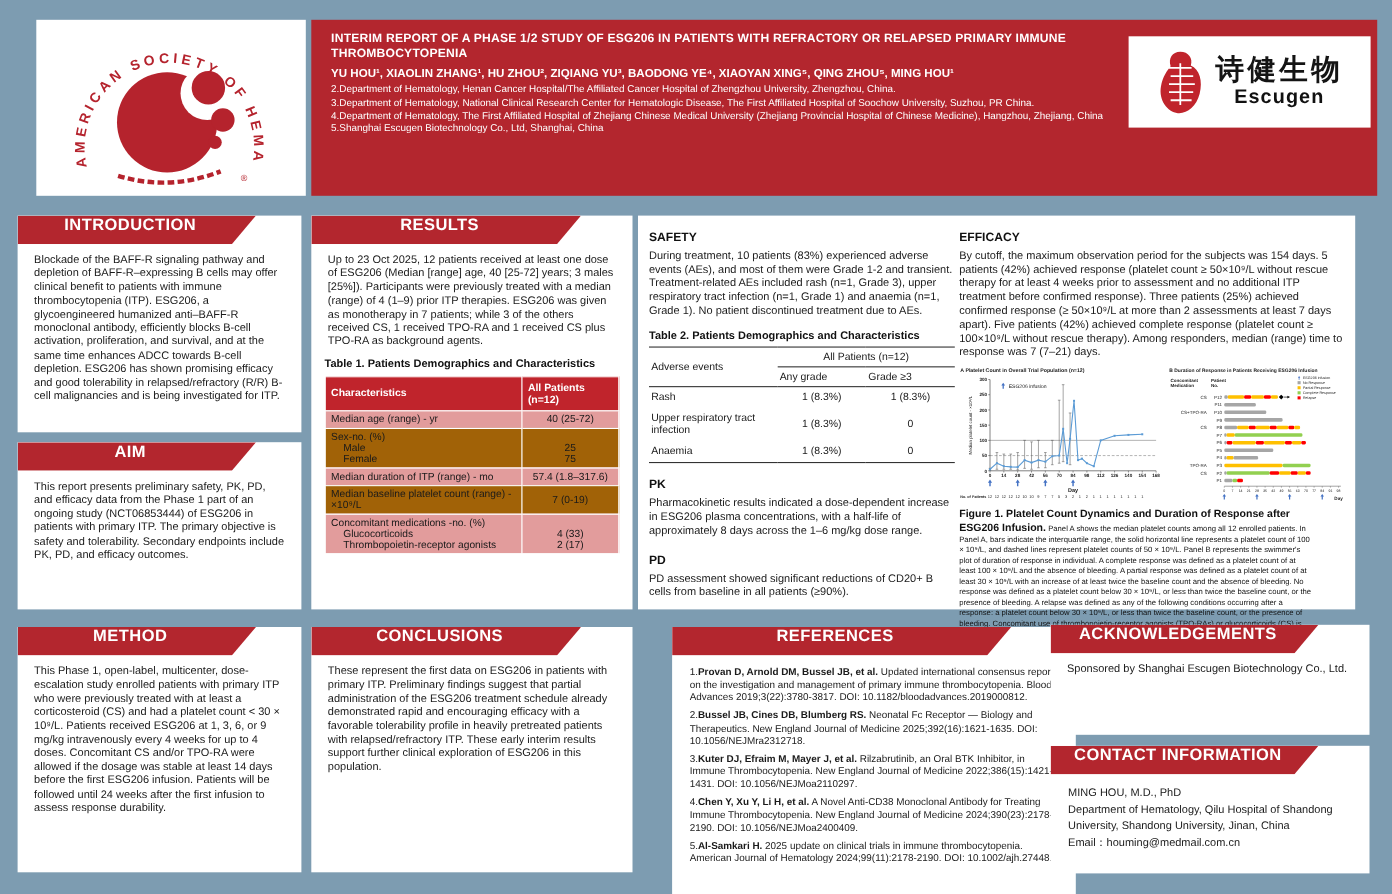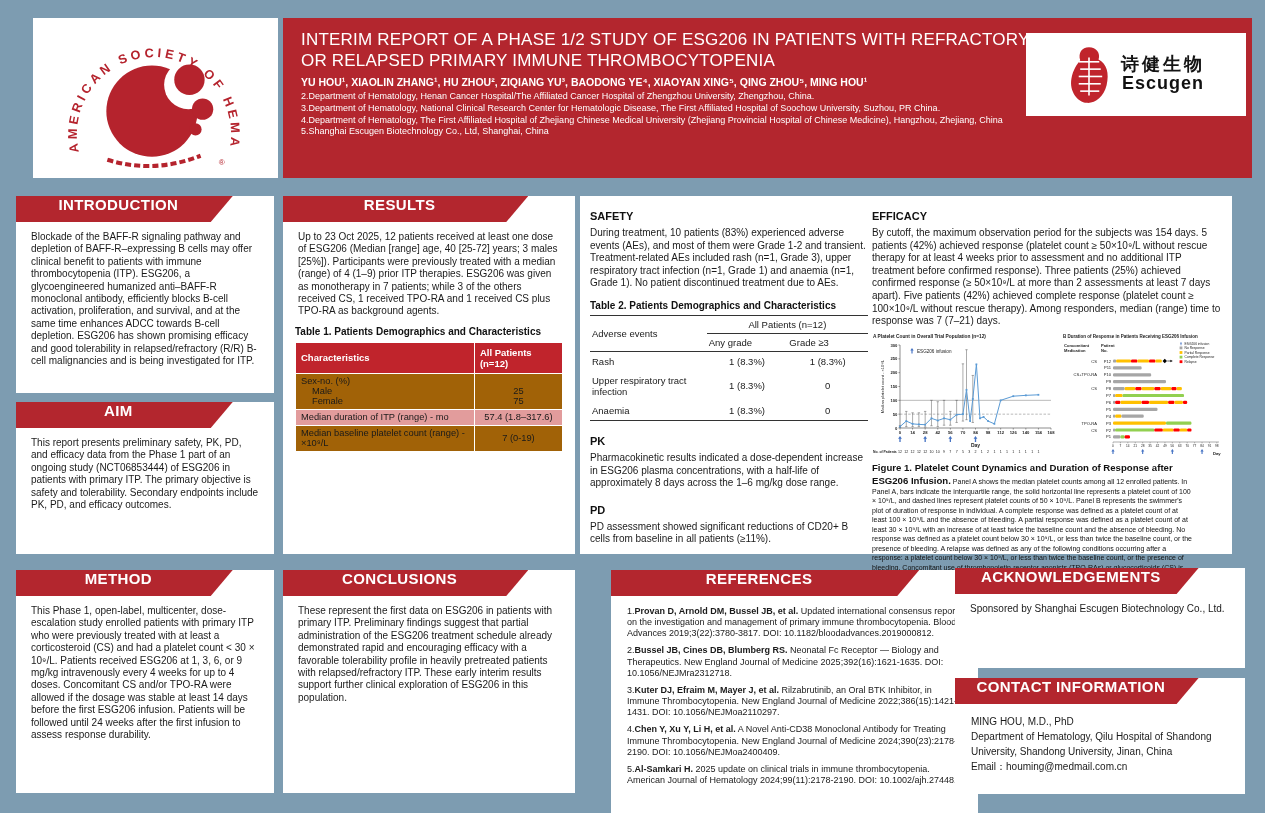--- a/index.html
+++ b/index.html
@@ -2,25 +2,25 @@
 <html><head>
 <meta charset="utf-8">
 <style>
   html,body{margin:0;padding:0;}
   body{width:1265px;height:813px;background:#7d9cb1;font-family:"Liberation Sans",sans-serif;position:relative;overflow:hidden;}
   .poster{position:absolute;inset:0;}
 
   
   .ash-box{position:absolute;left:33px;top:18px;width:245px;height:160px;background:#fff;display:flex;align-items:center;justify-content:center;}
   .header{position:absolute;left:283px;top:18px;width:969px;height:160px;background:#b3262e;color:#fff;box-sizing:border-box;padding:11px 0 0 18px;}
-  .title{font-weight:normal;font-size:17px;line-height:1.24;width:732px;letter-spacing:.2px;}
+  .title{font-weight:bold;font-size:11px;line-height:1.24;width:732px;letter-spacing:.2px;}
   .authors{font-weight:bold;font-size:10.5px;margin-top:5px;}
   .affiliations{font-size:9px;line-height:1.3;margin-top:3px;width:945px;}
   .escugen-box{position:absolute;top:15px;right:6px;width:220px;height:83px;background:#fff;display:flex;align-items:center;justify-content:center;gap:10px;}
-  .escugen-cn{font-size:18px;font-weight:bold;color:#141414;letter-spacing:3px;line-height:1.05;}
+  .escugen-cn{font-size:26px;font-weight:bold;color:#141414;letter-spacing:3px;line-height:1.05;}
   .escugen-en{font-size:18px;font-weight:bold;color:#111;text-align:center;letter-spacing:1px;}
 
   
   .card{position:absolute;background:#fff;}
   .banner{height:26px;background:#b3262e;color:#fff;font-weight:bold;font-size:15px;letter-spacing:.4px;display:flex;align-items:flex-start;justify-content:center;width:84%;clip-path:polygon(0 0,100% 0,calc(100% - 22px) 100%,0 100%);padding-right:12px;box-sizing:border-box;}
   .body{font-size:10px;line-height:1.24;margin:9px 15px 0;color:#1a1a1a;}
 
   .intro-card{left:16px;top:196px;width:258px;height:197px;}
   .aim-card{left:16px;top:402px;width:258px;height:152px;}
   .method-card{left:16px;top:570px;width:258px;height:223px;}
@@ -147,20 +147,28 @@
     <p class="body">Up to 23 Oct 2025, 12 patients received at least one dose of ESG206 (Median [range] age, 40 [25-72] years; 3 males [25%]). Participants were previously treated with a median (range) of 4 (1–9) prior ITP therapies. ESG206 was given as monotherapy in 7 patients; while 3 of the others received CS, 1 received TPO-RA and 1 received CS plus TPO-RA as background agents.</p>
     <p class="tbl-title">Table 1. Patients Demographics and Characteristics</p>
     <table class="t1">
       <thead>
         <tr>
           <th>Characteristics</th>
           <th>All Patients (n=12)</th>
         </tr>
       </thead>
       <tbody id="table1-body">
+          <tr class="dark">
+            <td>
+              <div>Median age (range) - yr</div>
+            </td>
+            <td class="val">
+              <div>40 (25-72)</div>
+            </td>
+          </tr>
           <tr class="light">
             <td>
               <div>Sex-no. (%)</div>
               <div class="ind">Male</div>
               <div class="ind">Female</div>
             </td>
             <td class="val">
               <div>&nbsp;</div>
               <div>25</div>
               <div>75</div>
@@ -173,20 +181,32 @@
             <td class="val">
               <div>57.4 (1.8–317.6)</div>
             </td>
           </tr>
           <tr class="light">
             <td>
               <div>Median baseline platelet count (range) - ×10⁹/L</div>
             </td>
             <td class="val">
               <div>7 (0-19)</div>
+            </td>
+          </tr>
+          <tr class="dark">
+            <td>
+              <div>Concomitant medications -no. (%)</div>
+              <div class="ind">Glucocorticoids</div>
+              <div class="ind">Thrombopoietin-receptor agonists</div>
+            </td>
+            <td class="val">
+              <div>&nbsp;</div>
+              <div>4 (33)</div>
+              <div>2 (17)</div>
             </td>
           </tr>
         </tbody>
     </table>
   </section>
 
   <section class="card wide-card">
     <div class="wc-col wc-left">
       <h3 class="subhead">SAFETY</h3>
       <p class="wc-body">During treatment, 10 patients (83%) experienced adverse events (AEs), and most of them were Grade 1-2 and transient. Treatment-related AEs included rash (n=1, Grade 3), upper respiratory tract infection (n=1, Grade 1) and anaemia (n=1, Grade 1). No patient discontinued treatment due to AEs.</p>
@@ -216,21 +236,21 @@
             <tr>
               <td>Anaemia</td>
               <td class="c">1 (8.3%)</td>
               <td class="c">0</td>
             </tr>
           </tbody>
       </table>
       <h3 class="subhead">PK</h3>
       <p class="wc-body">Pharmacokinetic results indicated a dose-dependent increase in ESG206 plasma concentrations, with a half-life of approximately 8 days across the 1–6 mg/kg dose range.</p>
       <h3 class="subhead">PD</h3>
-      <p class="wc-body">PD assessment showed significant reductions of CD20+ B cells from baseline in all patients (≥11%).</p>
+      <p class="wc-body">PD assessment showed significant reductions of CD20+ B cells from baseline in all patients (≥90%).</p>
     </div>
     <div class="wc-col wc-right">
       <h3 class="subhead">EFFICACY</h3>
       <p class="wc-body">By cutoff, the maximum observation period for the subjects was 154 days. 5 patients (42%) achieved response (platelet count ≥ 50×10⁹/L without rescue therapy for at least 4 weeks prior to assessment and no additional ITP treatment before confirmed response). Three patients (25%) achieved confirmed response (≥ 50×10⁹/L at more than 2 assessments at least 7 days apart). Five patients (42%) achieved complete response (platelet count ≥ 100×10⁹/L without rescue therapy). Among responders, median (range) time to response was 7 (7–21) days.</p>
       <div class="figure-row">
         <svg id="panelA" width="186" height="126" viewBox="0 0 186 126">
             <text x="1" y="6" font-size="4.8" fill="#222" font-weight="bold">A Platelet Count in Overall Trial Population (n=12)</text>
             <line x1="28" y1="68.33333333333334" x2="179" y2="68.33333333333334" stroke="#8c8c8c" stroke-width="0.6"></line>
             <line x1="28" y1="82.16666666666667" x2="179" y2="82.16666666666667" stroke="#8c8c8c" stroke-width="0.6" stroke-dasharray="2.5 1.6"></line>
             <line x1="28" y1="96" x2="179" y2="96" stroke="#404040" stroke-width="0.6"></line>

